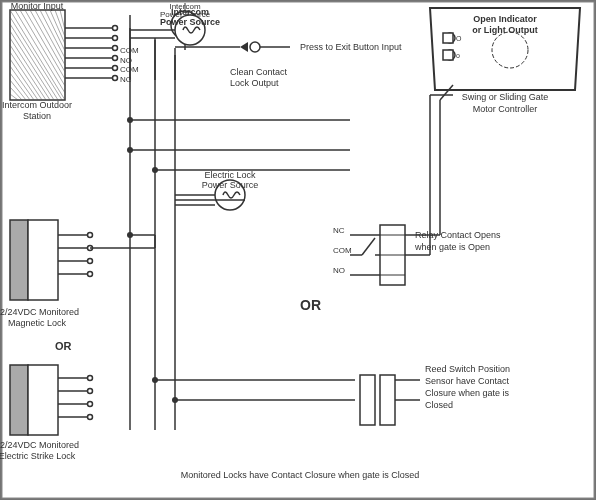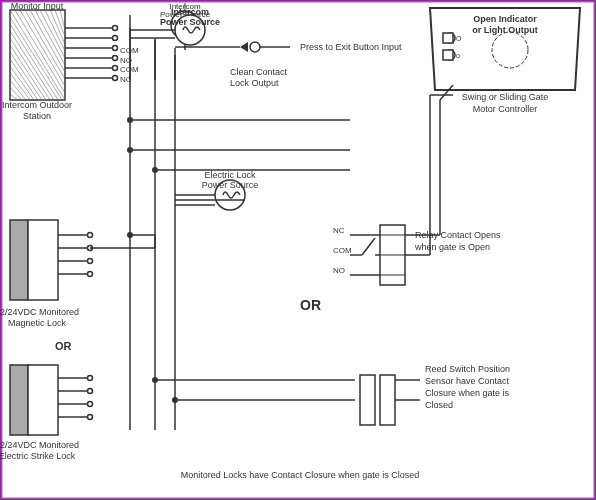--- a/index.html
+++ b/index.html
@@ -9,21 +9,21 @@
       background: #fff;
       font-family: Arial, sans-serif;
       font-size: 11px;
       overflow: hidden;
       position: relative;
     }
     #diagram-container {
       width: 596px;
       height: 500px;
       position: relative;
-      background: #a21caf;
+      background: #737373;
       padding-left: 23px;
     }
     svg {
       position: absolute;
       top: 0; left: 0;
       width: 596px;
       height: 500px;
     }
   </style>
 </head>

